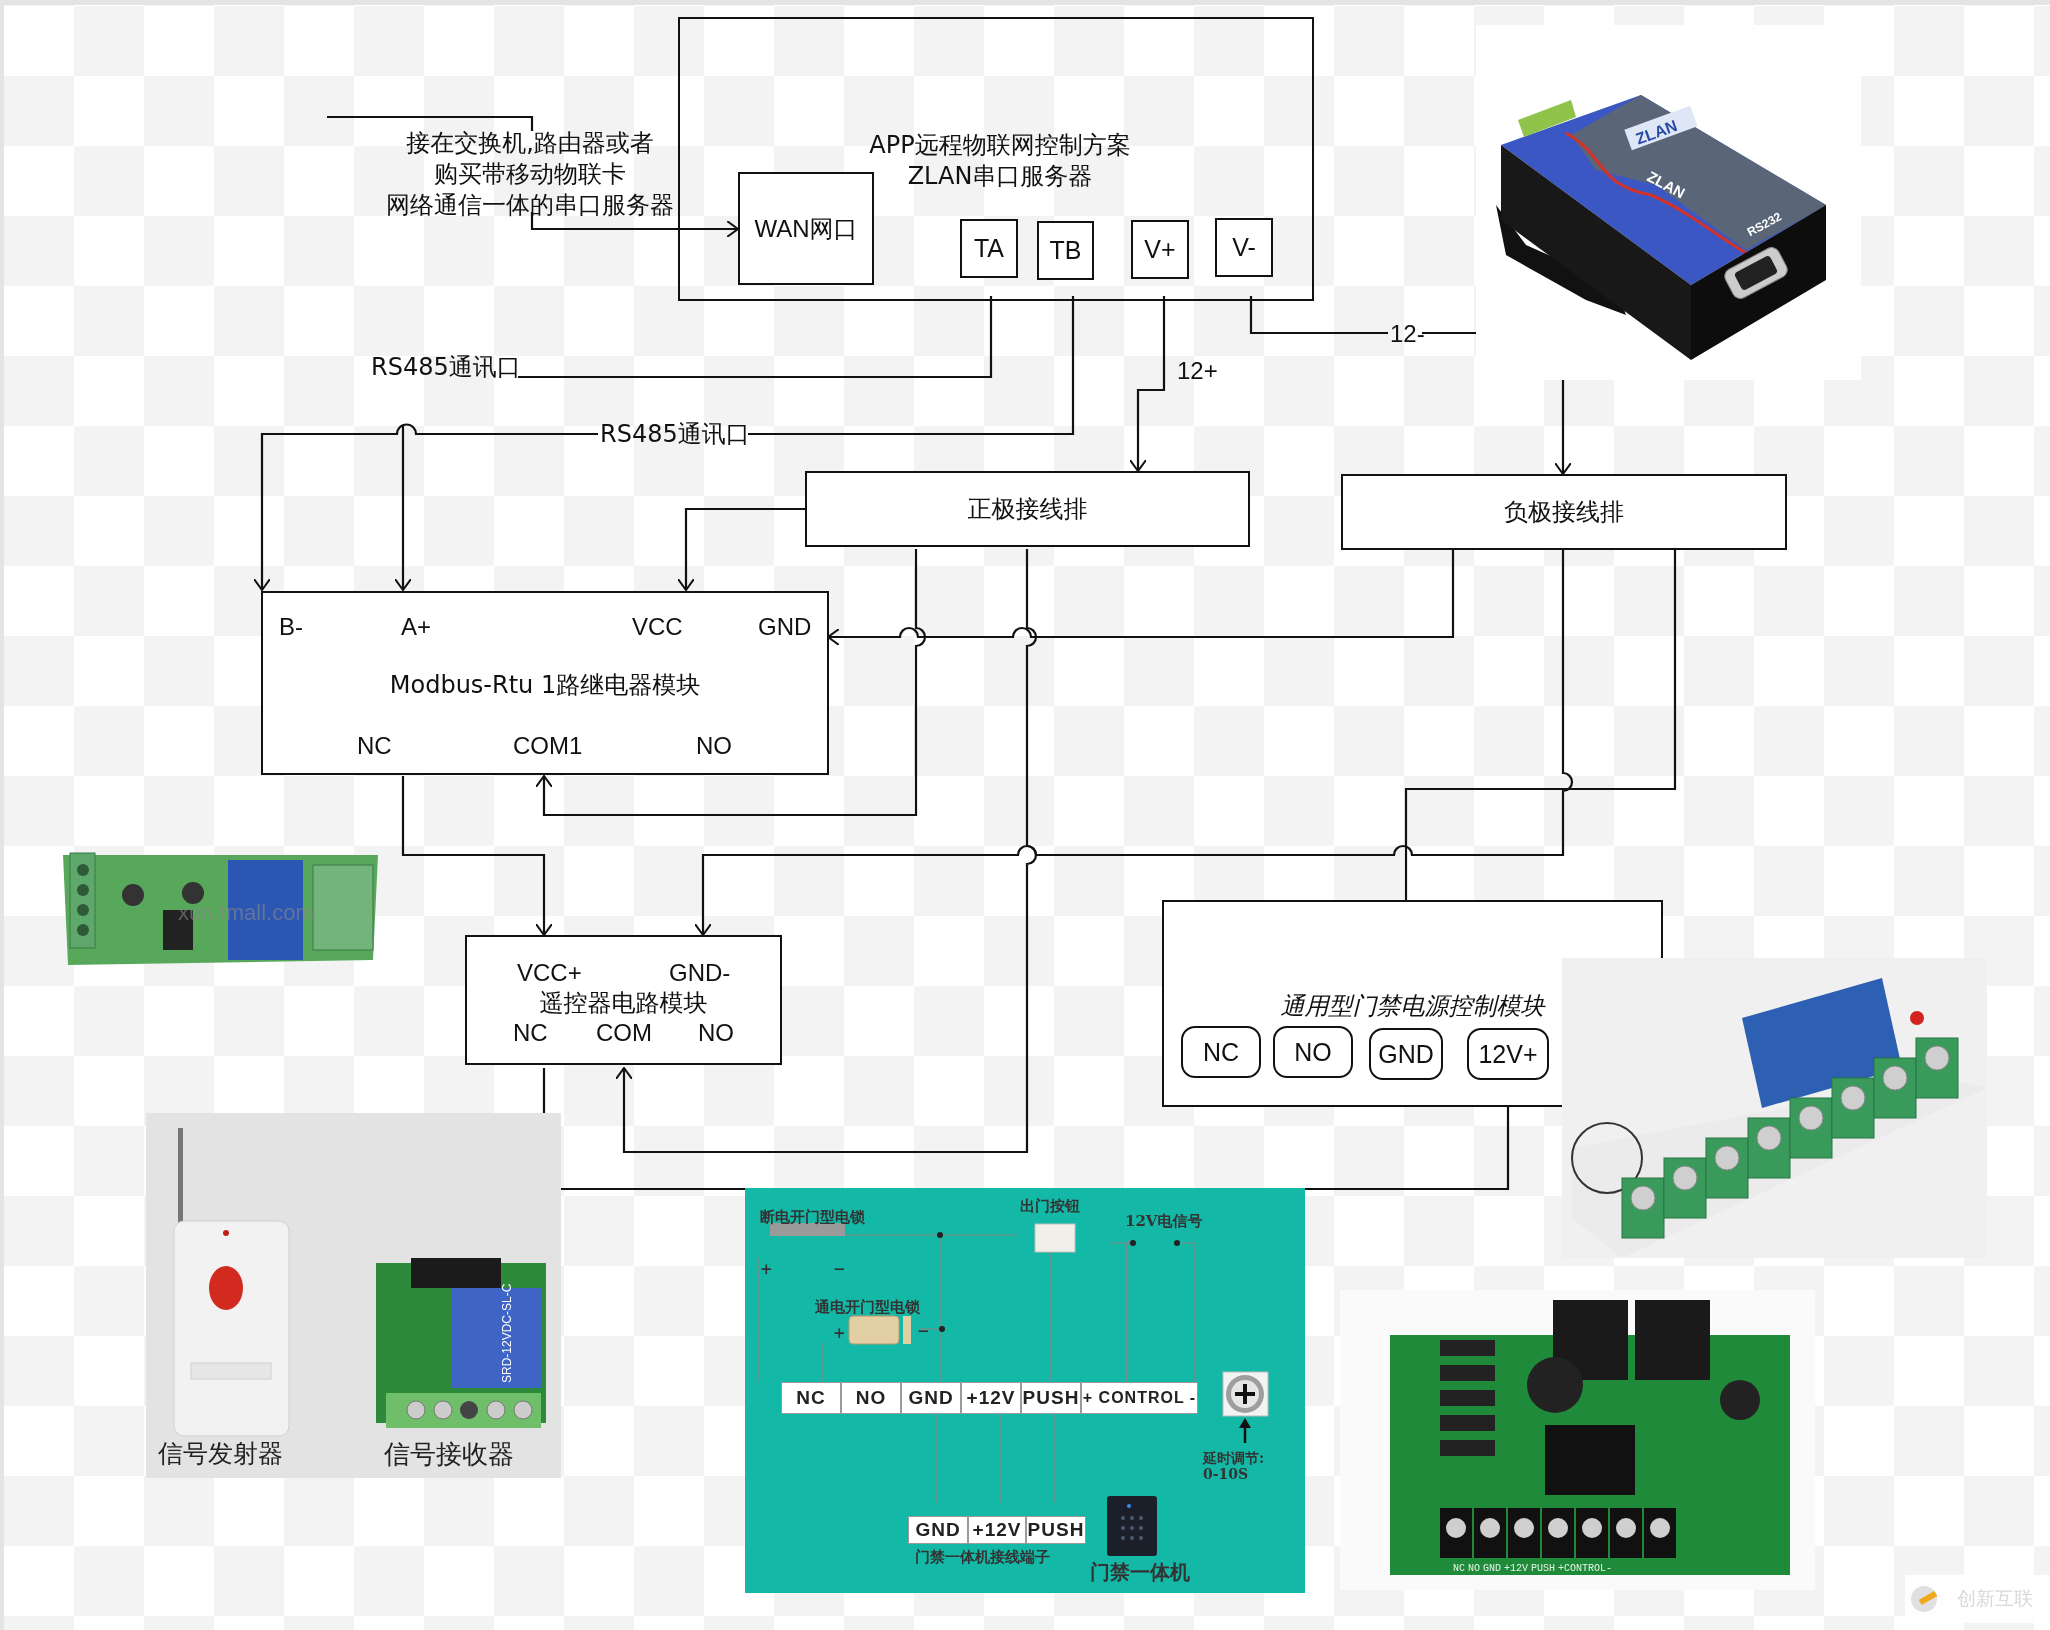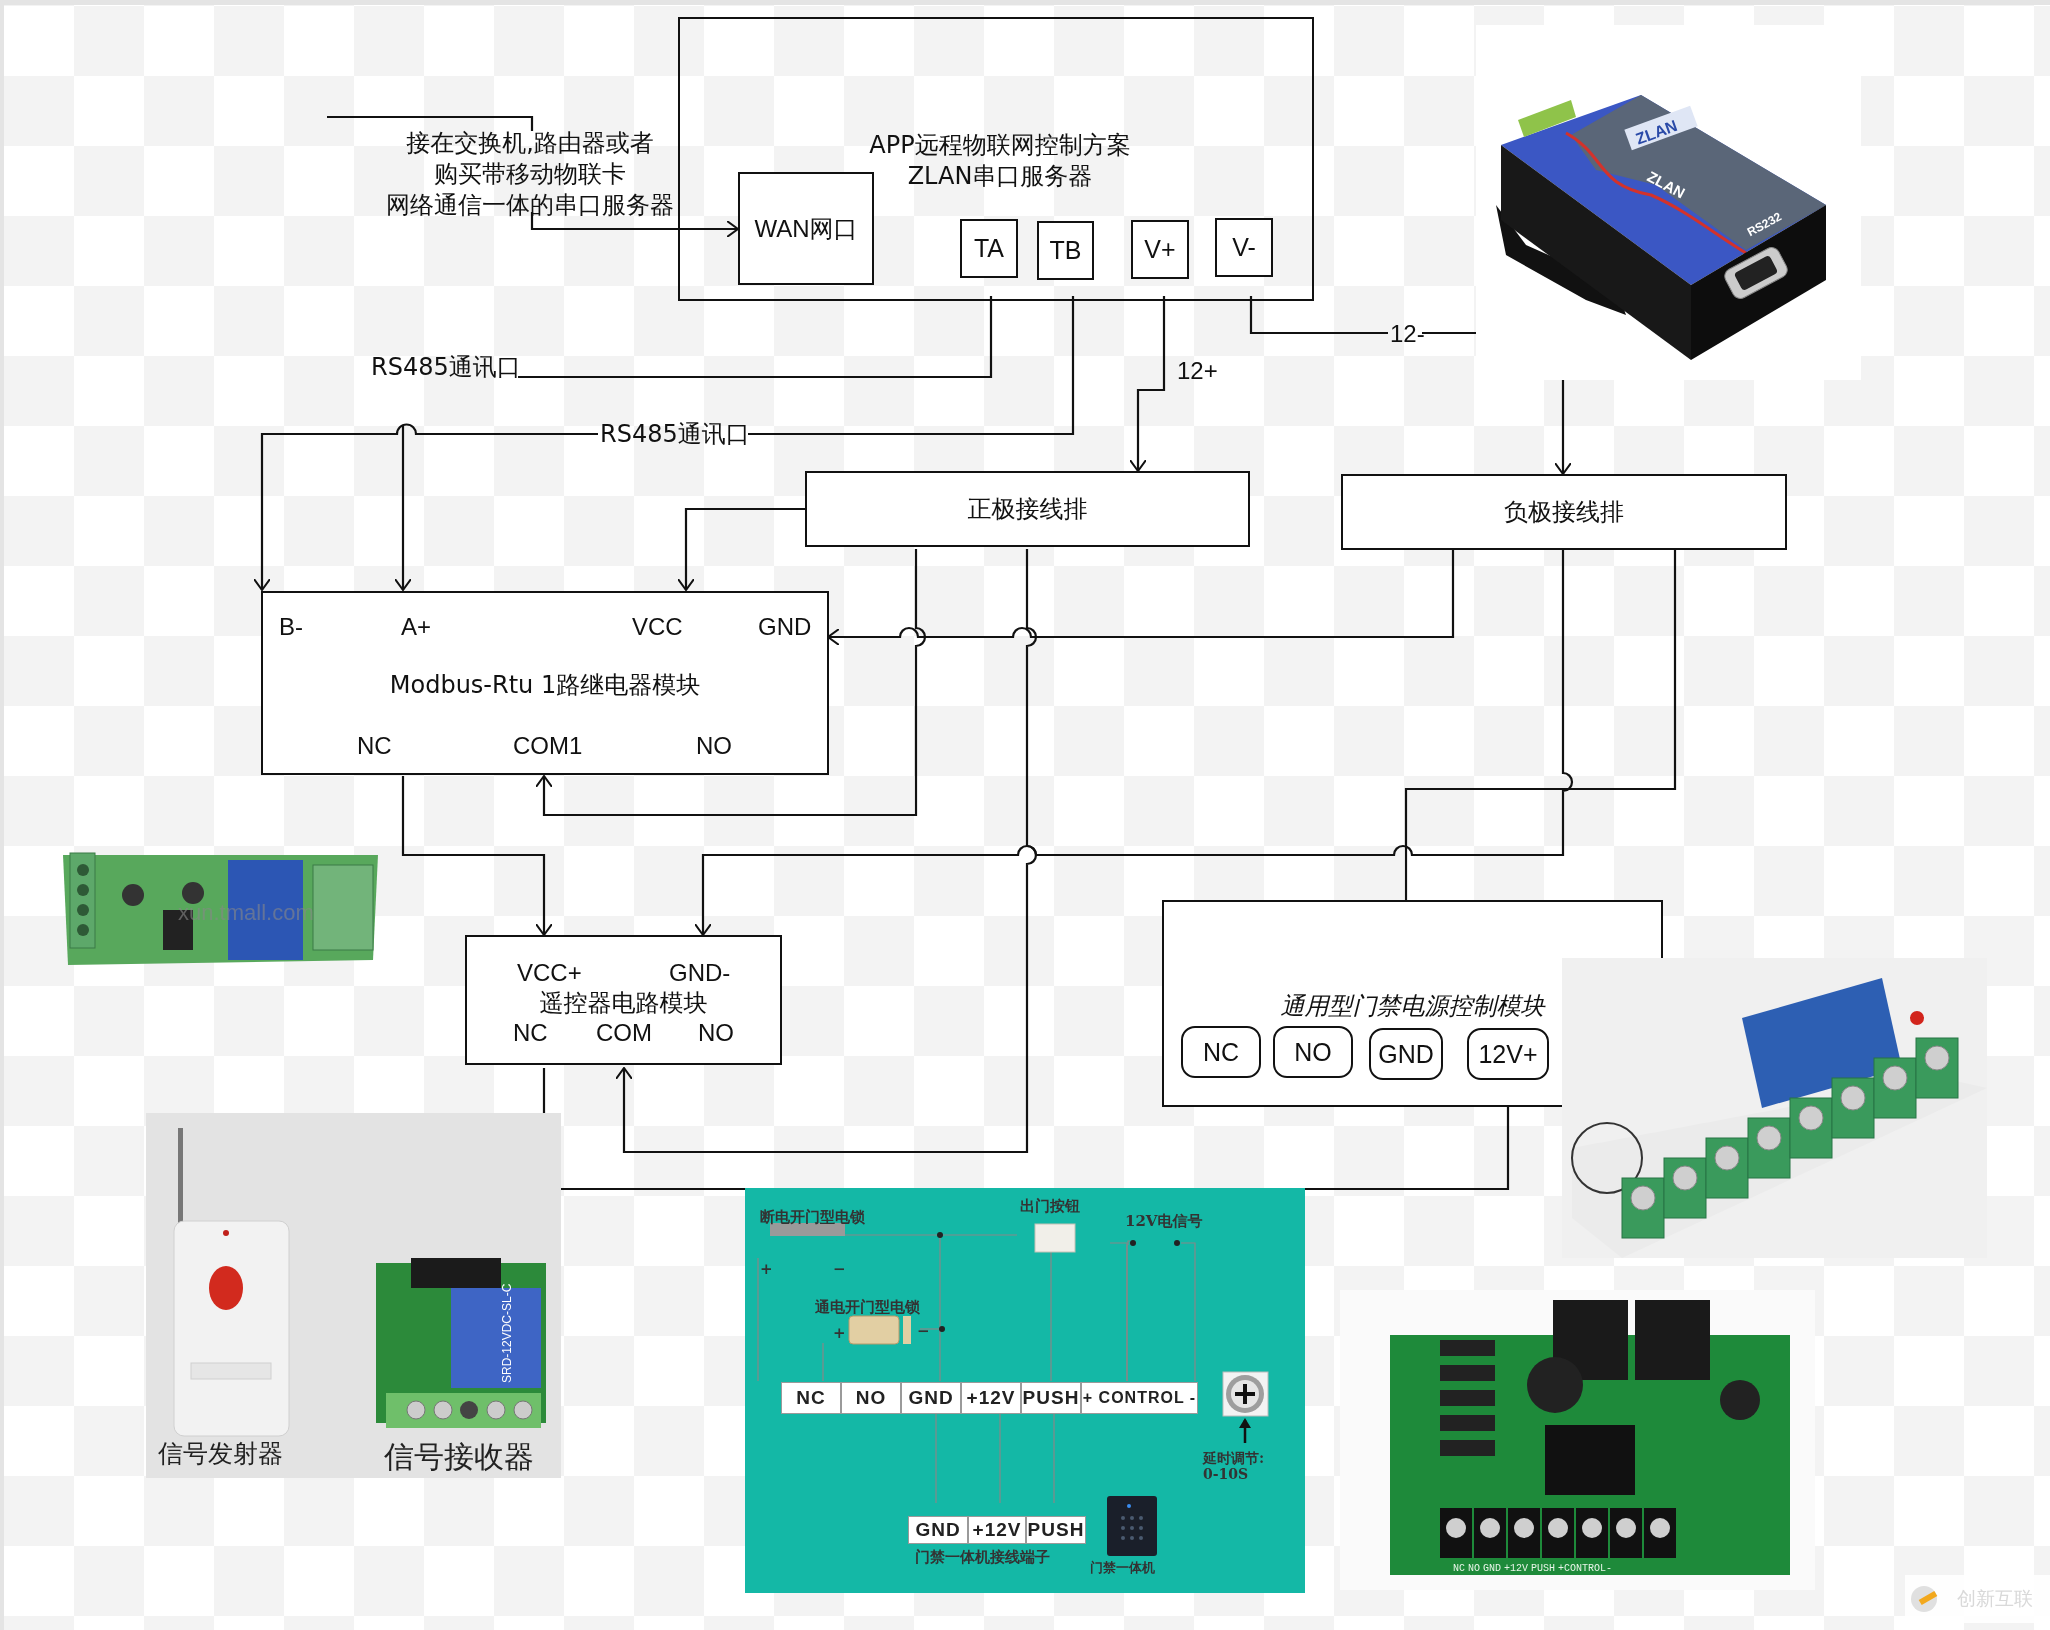--- a/index.html
+++ b/index.html
@@ -197,21 +197,21 @@
     <rect x="305" y="175" width="90" height="100" fill="#3e65c5"></rect>
     <text x="365" y="270" transform="rotate(-90 365 270)" font-size="12" fill="#fff" font-family="Liberation Sans, sans-serif">SRD-12VDC-SL-C</text>
     <rect x="240" y="280" width="155" height="35" fill="#6fbf6a"></rect>
     <circle cx="270" cy="297" r="9" fill="#ccc" stroke="#777"></circle>
       <circle cx="297" cy="297" r="9" fill="#ccc" stroke="#777"></circle>
       <circle cx="323" cy="297" r="9" fill="#444"></circle>
       <circle cx="350" cy="297" r="9" fill="#ccc" stroke="#777"></circle>
       <circle cx="377" cy="297" r="9" fill="#ccc" stroke="#777"></circle>
   </svg>
   <div class="lbl cn" style="left:12px; top:326px; font-size:25px; color:#222;">信号发射器</div>
-  <div class="lbl cn" style="left:238px; top:326px; font-size:30px; color:#222;text-align:center;">信号接收器</div>
+  <div class="lbl cn" style="left:238px; top:326px; font-size:26px; color:#222;text-align:center;">信号接收器</div>
 </div>
 
 <div class="photo" style="left:1562px; top:958px; width:425px; height:300px; background:#f0f0f0;">
   <svg width="425" height="300" viewBox="0 0 425 300">
     <polygon points="10,190 380,120 425,130 60,300 10,260" fill="#ebebeb"></polygon>
     <polygon points="180,60 320,20 340,110 200,150" fill="#2d5fb3"></polygon>
     <circle cx="355" cy="60" r="7" fill="#d2241c"></circle>
     <circle cx="45" cy="200" r="35" fill="none" stroke="#333" stroke-width="2"></circle>
     <g fill="#3a9a5c" stroke="#267444">
       <rect x="60" y="220" width="42" height="60"></rect>
@@ -361,21 +361,21 @@
   <div class="legacy-cell" style="left:163px; top:328px; width:60px; height:28px;">
       <span>GND</span>
     </div>
   <div class="legacy-cell" style="left:223px; top:328px; width:58px; height:28px;">
       <span>+12V</span>
     </div>
   <div class="legacy-cell" style="left:281px; top:328px; width:60px; height:28px;">
       <span>PUSH</span>
     </div>
   <div class="lbl serif" style="left:170px; top:360px; font-size:15px;">门禁一体机接线端子</div>
-  <div class="lbl serif" style="left:345px; top:372px; font-size:13px;">门禁一体机</div>
+  <div class="lbl serif" style="left:345px; top:372px; font-size:20px;">门禁一体机</div>
 </div>
 
 <div style="position:absolute; left:1905px; top:1575px; width:140px; height:48px; background:rgba(255,255,255,0.85); display:flex; align-items:center; gap:20px; padding-left:6px;">
   <span style="display:inline-block; width:26px; height:26px; border-radius:50%; background:#e0e0e0; position:relative;">
     <span style="position:absolute; left:8px; top:9px; width:18px; height:6px; background:#f2a81d; transform:rotate(-30deg);"></span>
   </span>
   <span class="cn" style="font-size:19px; color:#d9d9d9;">创新互联</span>
 </div>
 
 </body></html>

